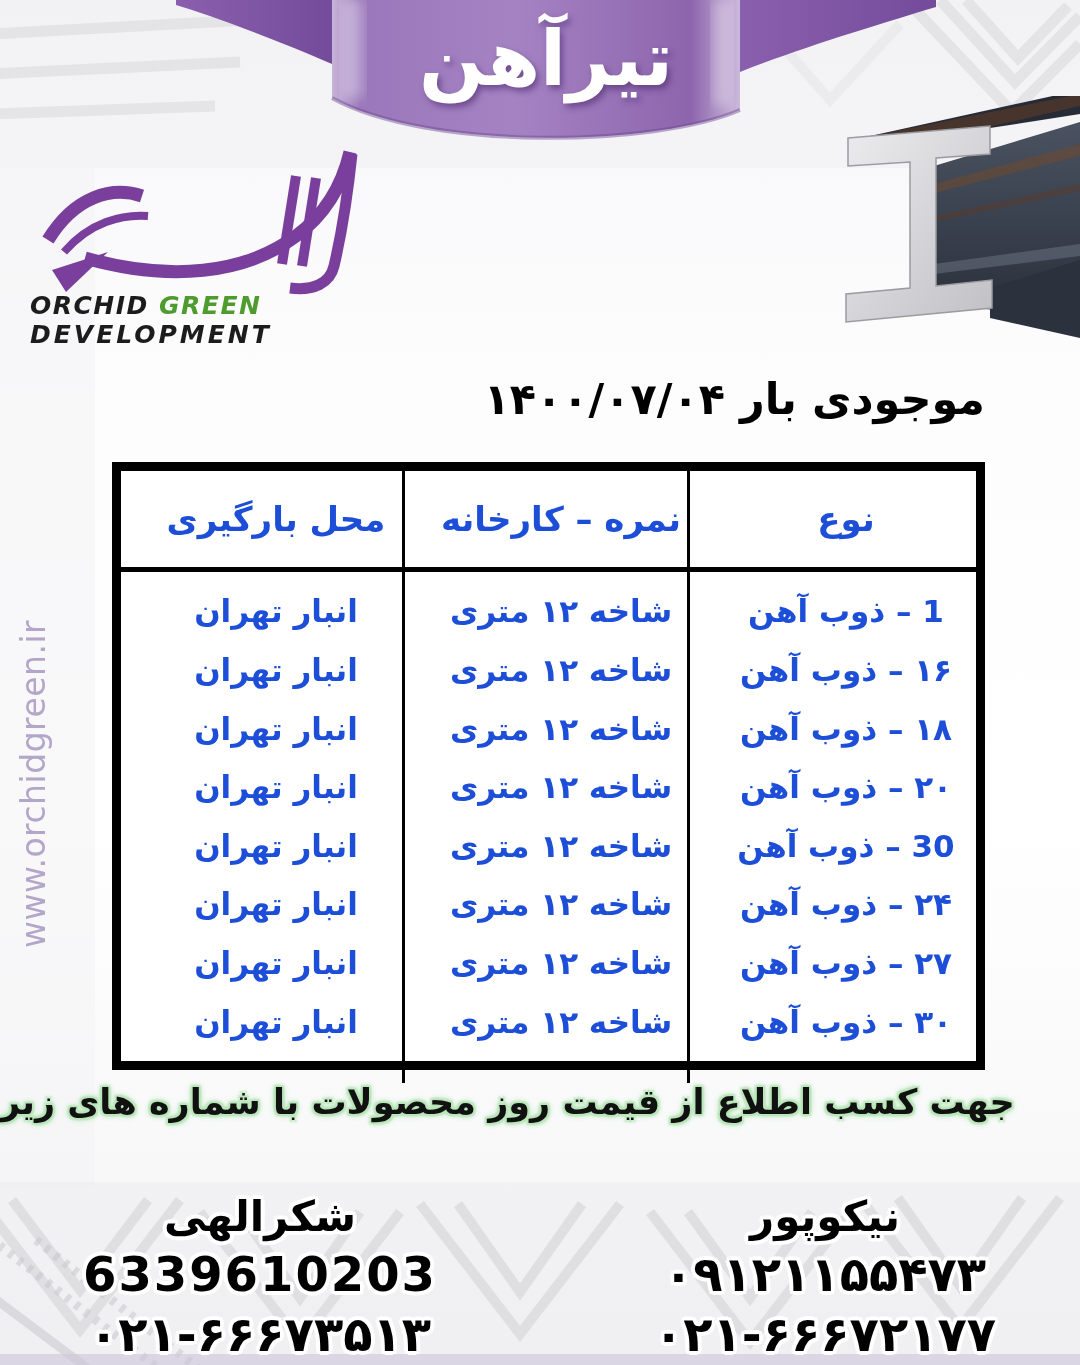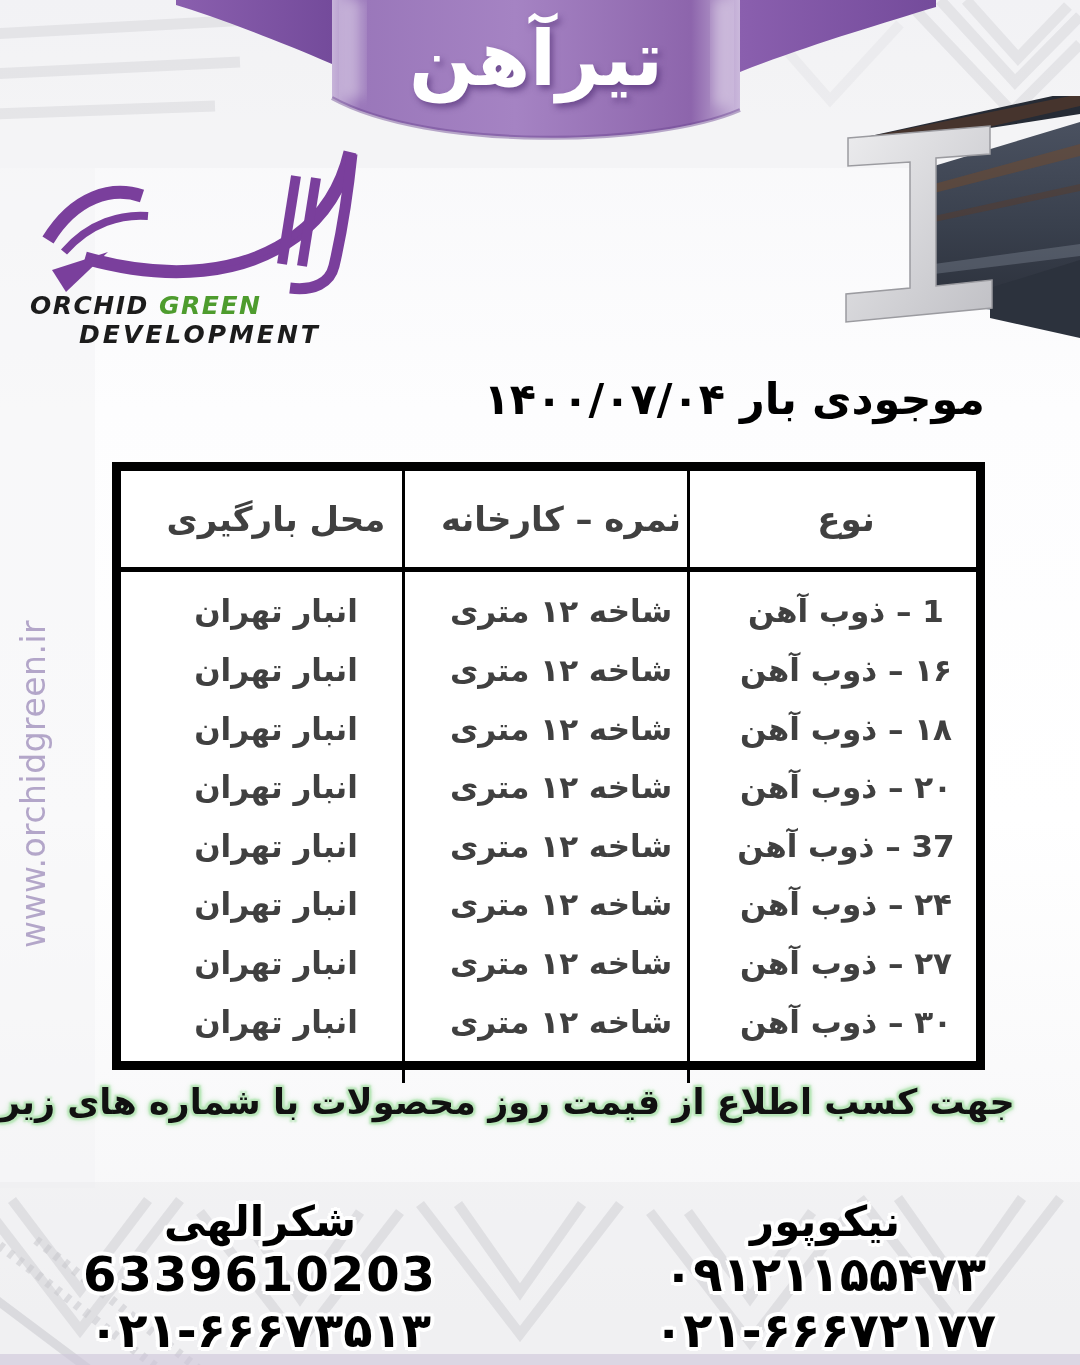--- a/index.html
+++ b/index.html
@@ -6,31 +6,31 @@
   body{width:1080px;height:1365px;font-family:"DejaVu Sans",sans-serif;}
   #page{position:relative;width:1080px;height:1365px;overflow:hidden;
         background:linear-gradient(180deg,#f6f6f8 0%,#fdfdfe 30%,#ffffff 60%,#f4f4f6 100%);}
   svg{display:block;}
 
   
   .bg-decor{position:absolute;left:0;top:0;width:1080px;height:1365px;z-index:0;}
 
   
   .ribbon-wrap{position:absolute;left:0;top:0;width:1080px;height:165px;z-index:2;}
-  .banner-title{position:absolute;left:316px;top:14px;width:440px;z-index:3;
+  .banner-title{position:absolute;left:326px;top:14px;width:440px;z-index:3;
     text-align:center;font-size:76px;font-weight:bold;color:#ffffff;
     text-shadow:3px 4px 6px rgba(70,35,105,.55);direction:rtl;}
 
   
   .logo-mark{position:absolute;left:30px;top:140px;width:330px;height:170px;z-index:2;}
   .logo-text{position:absolute;left:30px;top:292px;width:340px;z-index:2;
     font-style:italic;font-weight:800;font-size:25px;line-height:1.15;
     letter-spacing:1.5px;color:#1c1c1c;}
   .logo-text .green{color:#4e9c2e;}
-  .logo-text .line2{letter-spacing:3px;text-align:center;}
+  .logo-text .line2{letter-spacing:3px;}
 
   
   .ibeam{position:absolute;right:0;top:96px;width:242px;height:262px;z-index:1;}
 
   
   .site-url{position:absolute;left:14px;top:948px;z-index:2;
     transform:rotate(-90deg);transform-origin:0 0;
     font-size:33px;font-weight:500;color:#b3a6c9;letter-spacing:.5px;white-space:nowrap;}
 
   
@@ -42,33 +42,33 @@
     box-sizing:border-box;border:9px solid #000;background:#fff;direction:rtl;
     display:flex;flex-direction:column;}
   .price-table .vline{position:absolute;top:0;width:3px;height:calc(100% + 22px);background:#000;}
   .price-table .vline.v1{right:33.4%;}
   .price-table .vline.v2{right:66.8%;}
   .thead{display:flex;height:96px;flex:none;border-bottom:5px solid #000;}
   .thead .tcell{font-size:34px;font-weight:bold;}
   .tbody{flex:1;display:flex;flex-direction:column;justify-content:space-around;padding:10px 0;}
   .trow{display:flex;}
   .tcell{width:33.3%;display:flex;align-items:center;justify-content:center;
-    font-size:31px;font-weight:bold;color:#404040;text-align:center;margin-left:25px;}
+    font-size:31px;font-weight:bold;color:#1d4ed8;text-align:center;margin-left:25px;}
 
   
   .note{position:absolute;left:0;width:1080px;z-index:2;direction:rtl;text-align:left;
     font-size:35px;font-weight:bold;color:#111;
     text-shadow:0 0 3px #b9e6b9,0 0 6px #b9e6b9,-2px -2px 2px #b9e6b9,2px 2px 2px #b9e6b9,
                 2px -2px 2px #b9e6b9,-2px 2px 2px #b9e6b9,0 0 10px #cdeccd;}
   .note.l1{top:1082px;}
   .note.l2{top:1146px;}
 
   
   .contact{position:absolute;top:1192px;width:430px;height:170px;z-index:2;
-    display:flex;flex-direction:column;justify-content:center;align-items:center;}
+    display:flex;flex-direction:column;justify-content:space-between;align-items:center;}
   .contact.right{left:610px;}
   .contact.left{left:45px;}
   .contact-name{font-size:42px;font-weight:800;color:#000;direction:rtl;
     text-shadow:-3px -3px 0 #fff,3px -3px 0 #fff,-3px 3px 0 #fff,3px 3px 0 #fff,
                 -4px 0 0 #fff,4px 0 0 #fff,0 -4px 0 #fff,0 4px 0 #fff;}
   .contact-number{font-size:48px;font-weight:800;color:#000;letter-spacing:2px;
     text-shadow:-3px -3px 0 #fff,3px -3px 0 #fff,-3px 3px 0 #fff,3px 3px 0 #fff,
                 -4px 0 0 #fff,4px 0 0 #fff,0 -4px 0 #fff,0 4px 0 #fff;}
 </style>
 </head>
@@ -208,21 +208,21 @@
         <div class="tcell">۱۸ – ذوب آهن</div>
         <div class="tcell">شاخه ۱۲ متری</div>
         <div class="tcell">انبار تهران</div>
       </div>
       <div class="trow">
         <div class="tcell">۲۰ – ذوب آهن</div>
         <div class="tcell">شاخه ۱۲ متری</div>
         <div class="tcell">انبار تهران</div>
       </div>
       <div class="trow">
-        <div class="tcell">37 – ذوب آهن</div>
+        <div class="tcell">30 – ذوب آهن</div>
         <div class="tcell">شاخه ۱۲ متری</div>
         <div class="tcell">انبار تهران</div>
       </div>
       <div class="trow">
         <div class="tcell">۲۴ – ذوب آهن</div>
         <div class="tcell">شاخه ۱۲ متری</div>
         <div class="tcell">انبار تهران</div>
       </div>
       <div class="trow">
         <div class="tcell">۲۷ – ذوب آهن</div>

